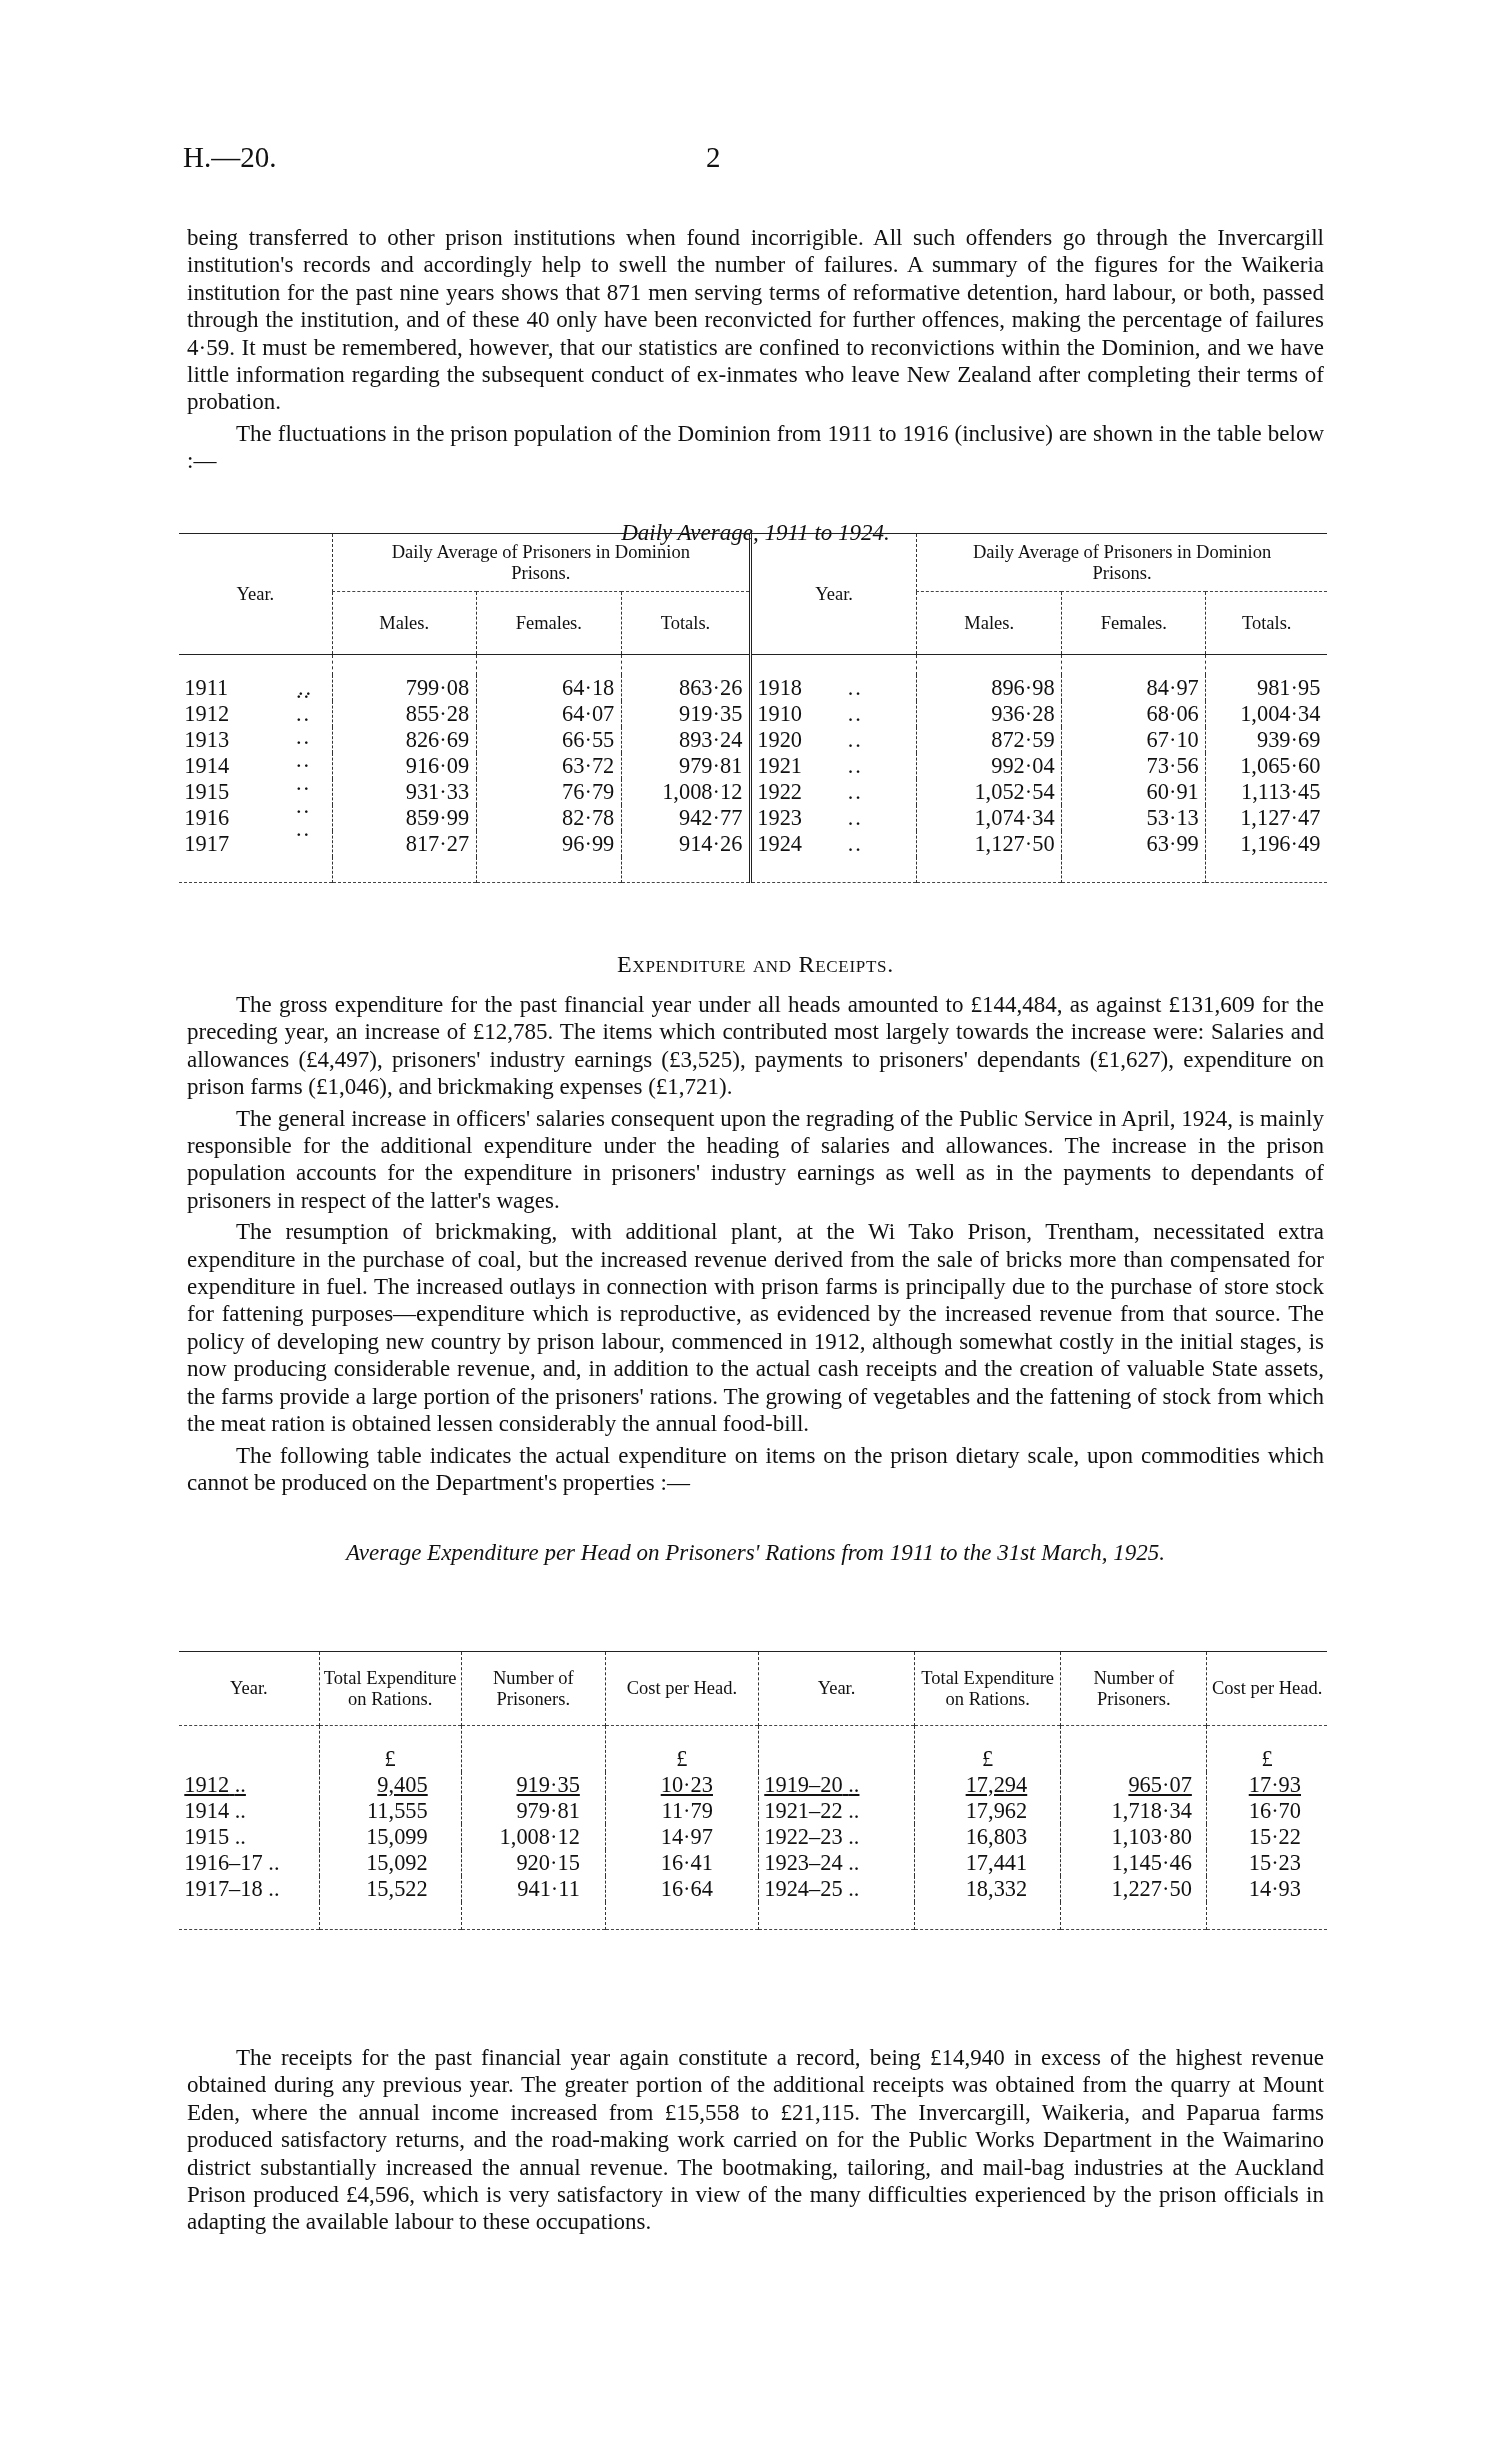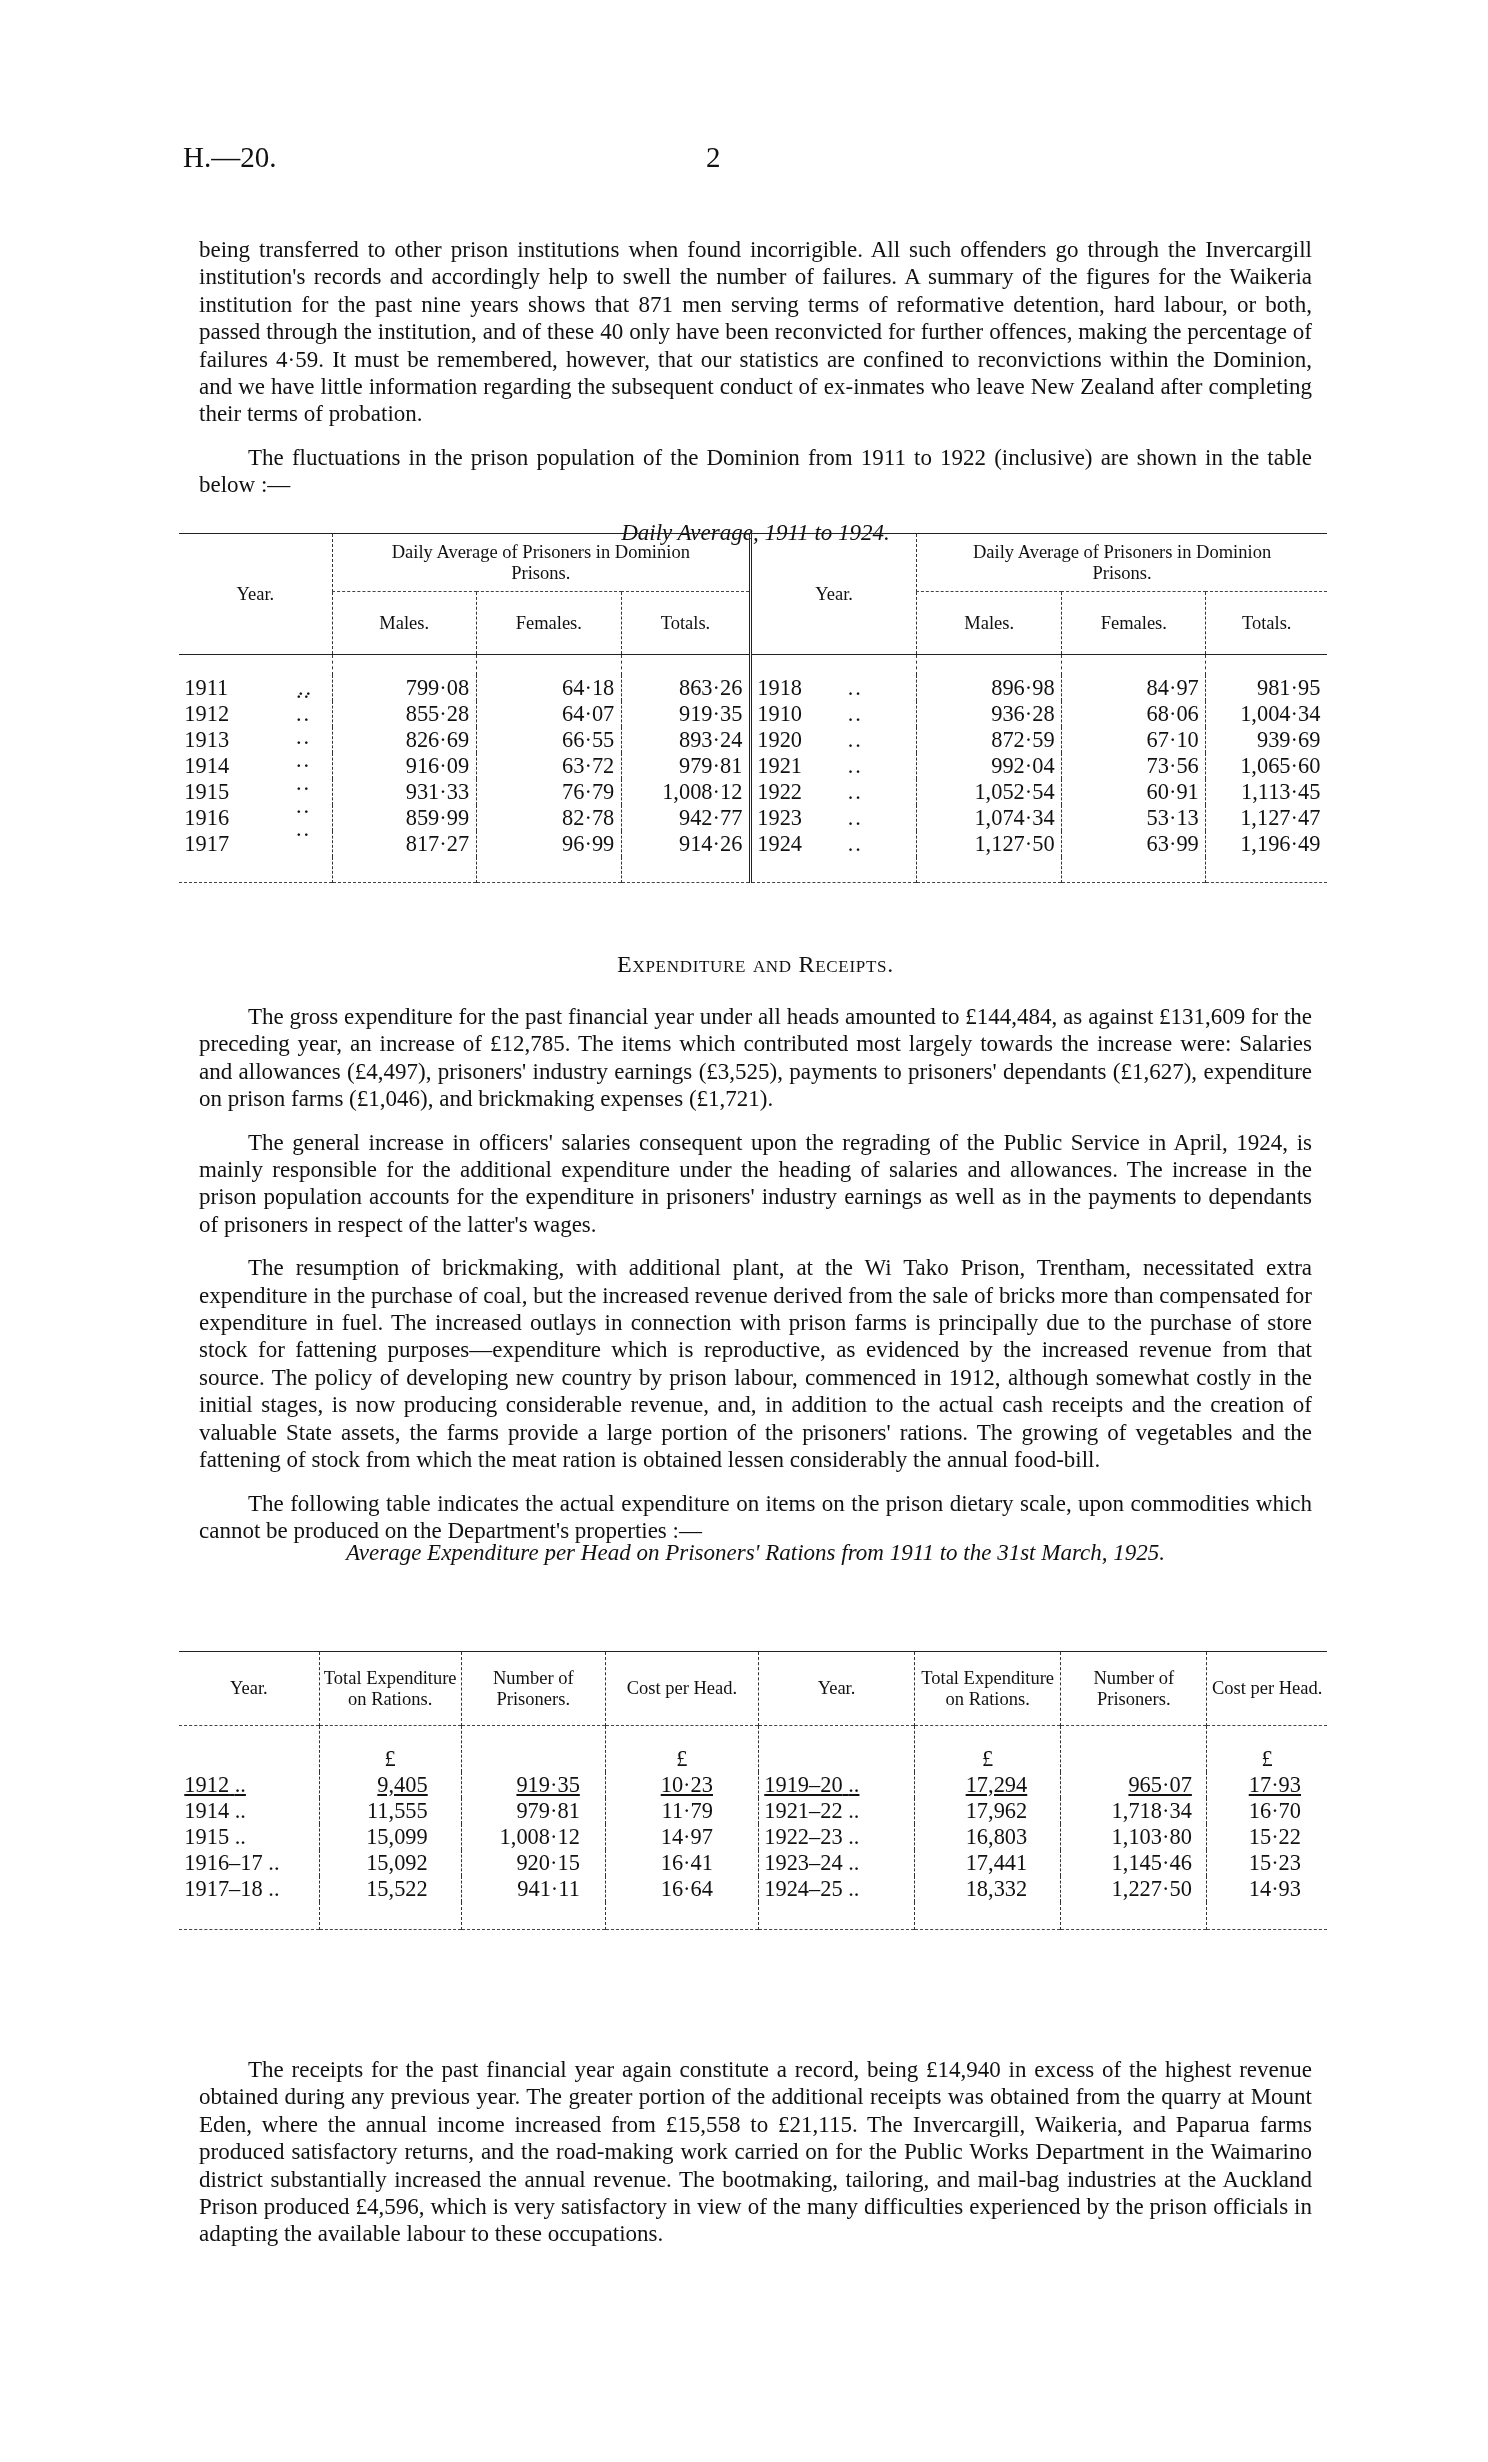--- a/index.html
+++ b/index.html
@@ -3,21 +3,21 @@
 <meta charset="utf-8">
 <style>
   html, body { margin:0; padding:0; background:#ffffff; }
   body { width:1489px; height:2462px; position:relative; overflow:hidden; color:#111; font-family:"DejaVu Serif","Liberation Serif",serif; }
   .serif { font-family:"Liberation Serif","DejaVu Serif",serif; }
   .abs { position:absolute; }
   .hdr { font-size:29px; top:141px; }
   #hdr-left { left:183px; }
   #hdr-page { left:706px; }
   .col { left:183px; width:1145px; font-family:"Liberation Serif",serif; font-size:23px; line-height:27.4px; text-align:justify; }
-  .col p { margin:16px; }
+  .col p { margin:4px; }
   .indent { text-indent:49px; }
   .title-it { font-family:"Liberation Serif",serif; font-style:italic; font-size:23px; text-align:center; left:183px; width:1145px; }
   .heading { font-family:"Liberation Serif",serif; font-variant:small-caps; font-size:24px; text-align:center; left:183px; width:1145px; letter-spacing:0.7px; }
   table.dt { position:absolute; border-collapse:collapse; font-family:"Liberation Serif",serif; font-size:22.4px; }
   table.dt td, table.dt th { padding:0; font-weight:normal; }
   .rule-top { border-top:1.3px solid #222; }
   .rule-bot { border-bottom:1px dashed #444; }
   .vl { border-left:1px dashed #333; }
   .vld { border-left:3.3px double #222; }
   .hdr-cell { text-align:center; font-size:18.5px; line-height:21px; }
@@ -27,21 +27,21 @@
   .b { font-weight:bold; }
 </style>
 </head>
 <body>
 
 <div class="abs hdr serif" id="hdr-left">H.—20.</div>
 <div class="abs hdr serif" id="hdr-page">2</div>
 
 <div class="abs col" style="top:220px;">
   <p>being transferred to other prison institutions when found incorrigible. All such offenders go through the Invercargill institution's records and accordingly help to swell the number of failures. A summary of the figures for the Waikeria institution for the past nine years shows that 871 men serving terms of reformative detention, hard labour, or both, passed through the institution, and of these 40 only have been reconvicted for further offences, making the percentage of failures 4·59. It must be remembered, however, that our statistics are confined to reconvictions within the Dominion, and we have little information regarding the subsequent conduct of ex-inmates who leave New Zealand after completing their terms of probation.</p>
-  <p class="indent">The fluctuations in the prison population of the Dominion from 1911 to 1922 (inclusive) are shown in the table below :—</p>
+  <p class="indent">The fluctuations in the prison population of the Dominion from 1911 to 1916 (inclusive) are shown in the table below :—</p>
 </div>
 
 <div class="abs title-it" style="top:520px;">Daily Average, 1911 to 1924.</div>
 
 <table class="dt" style="left:179px; top:533px; width:1148px;">
   <colgroup>
     <col style="width:153px">
       <col style="width:144px">
       <col style="width:145px">
       <col style="width:129px">

